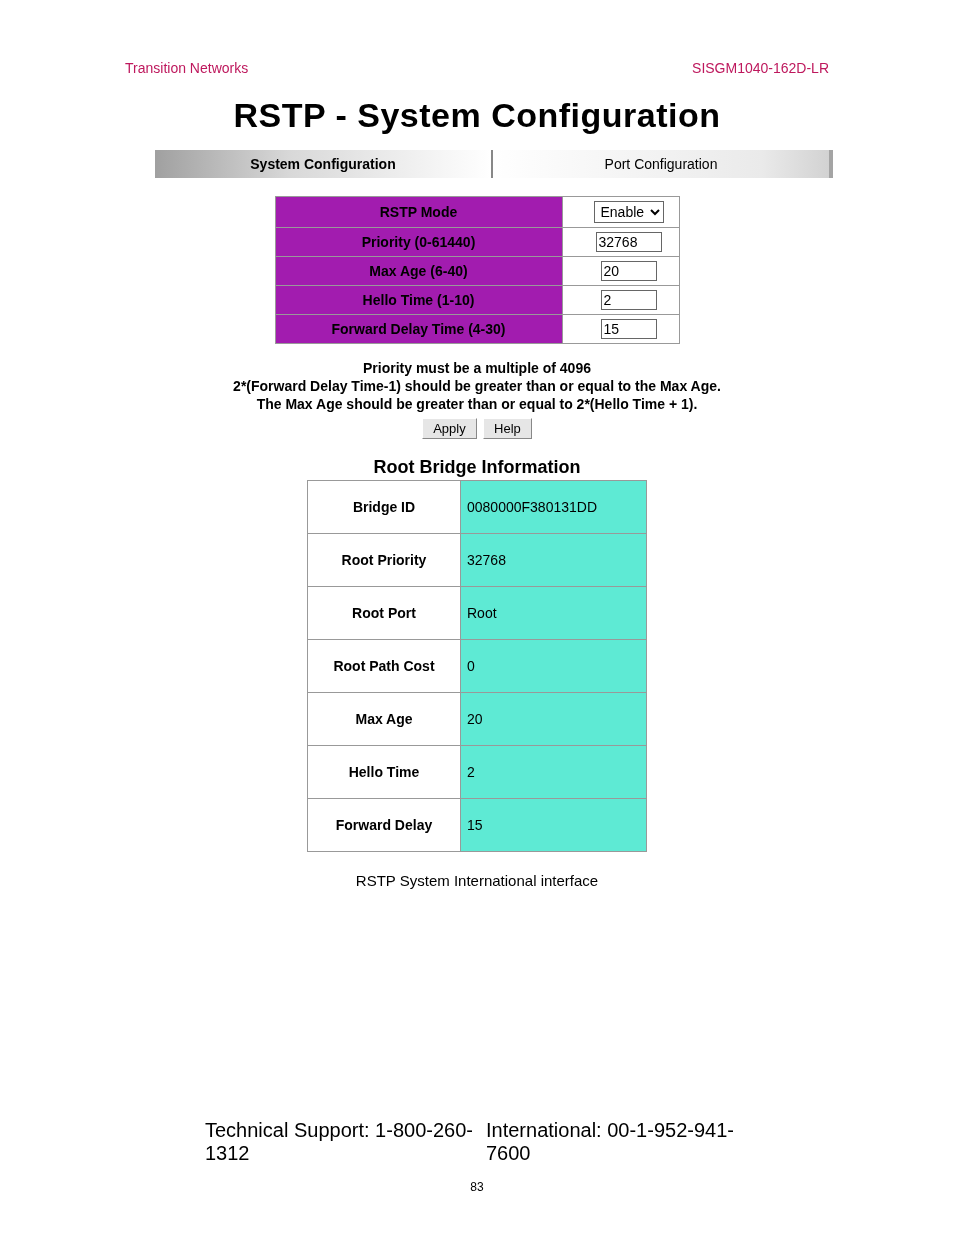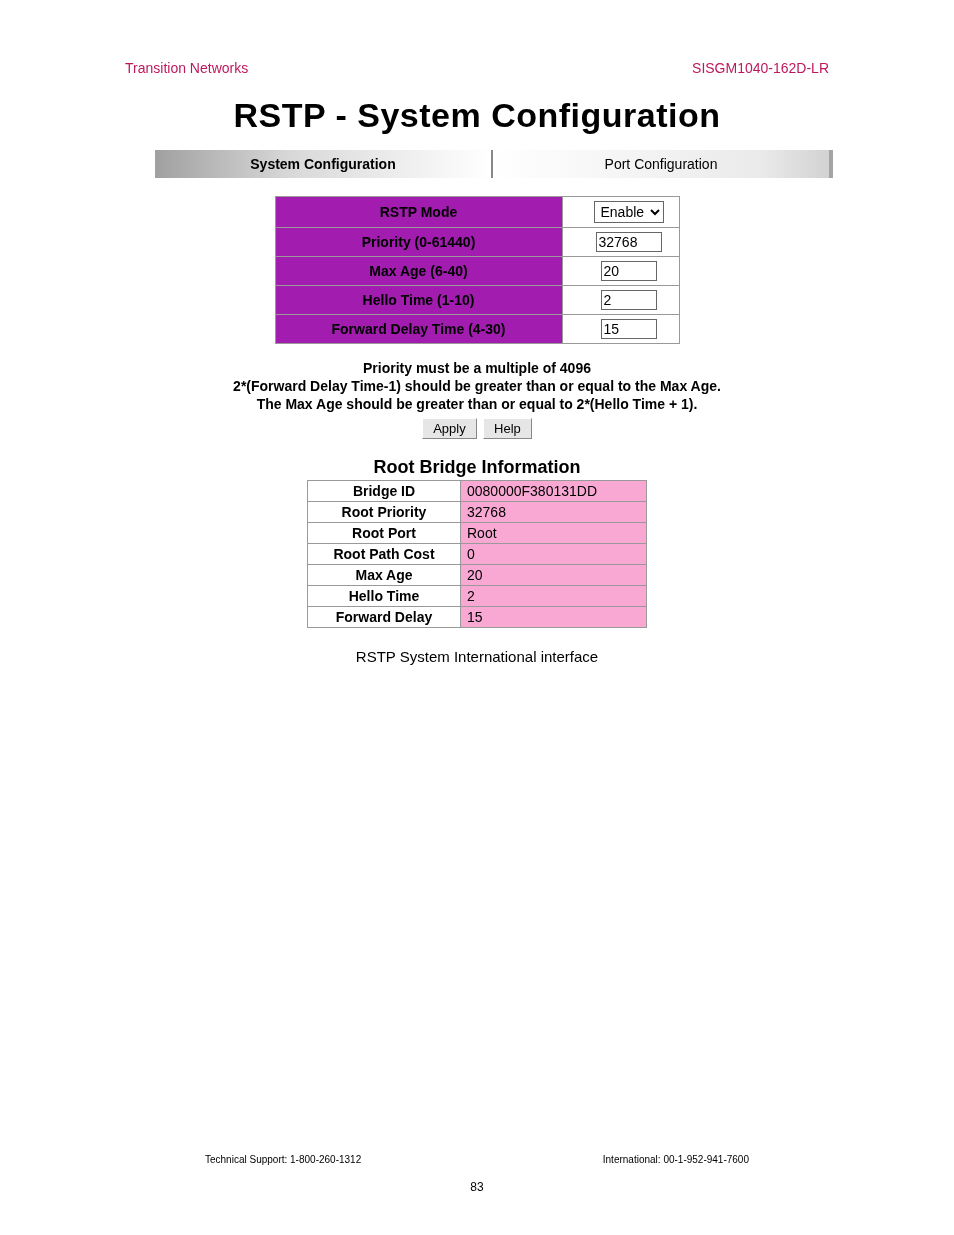--- a/index.html
+++ b/index.html
@@ -127,47 +127,47 @@
     justify-content: center;
     margin-top: 2px;
   }
   table.root {
     border-collapse: collapse;
     font-size: 14px;
     width: 340px;
   }
   table.root th, table.root td {
     border: 1px solid #999;
-    padding: 1px 6px;
+    padding: 17px 6px;
     height: 18px;
   }
   table.root th {
     font-weight: bold;
     text-align: center;
     width: 140px;
     background: #fff;
   }
   table.root td {
     text-align: left;
-    background: #f9a8d4;
+    background: #5eead4;
   }
   .caption {
     margin-top: 20px;
     text-align: center;
     font-size: 15px;
   }
   
   .doc-footer {
     position: absolute;
     bottom: 70px;
     left: 115px;
     right: 115px;
     display: flex;
     justify-content: space-between;
-    font-size: 10px;
+    font-size: 20px;
     padding: 0 90px;
   }
   .page-num {
     position: absolute;
     bottom: 41px;
     left: 0;
     right: 0;
     text-align: center;
     font-size: 12px;
   }

